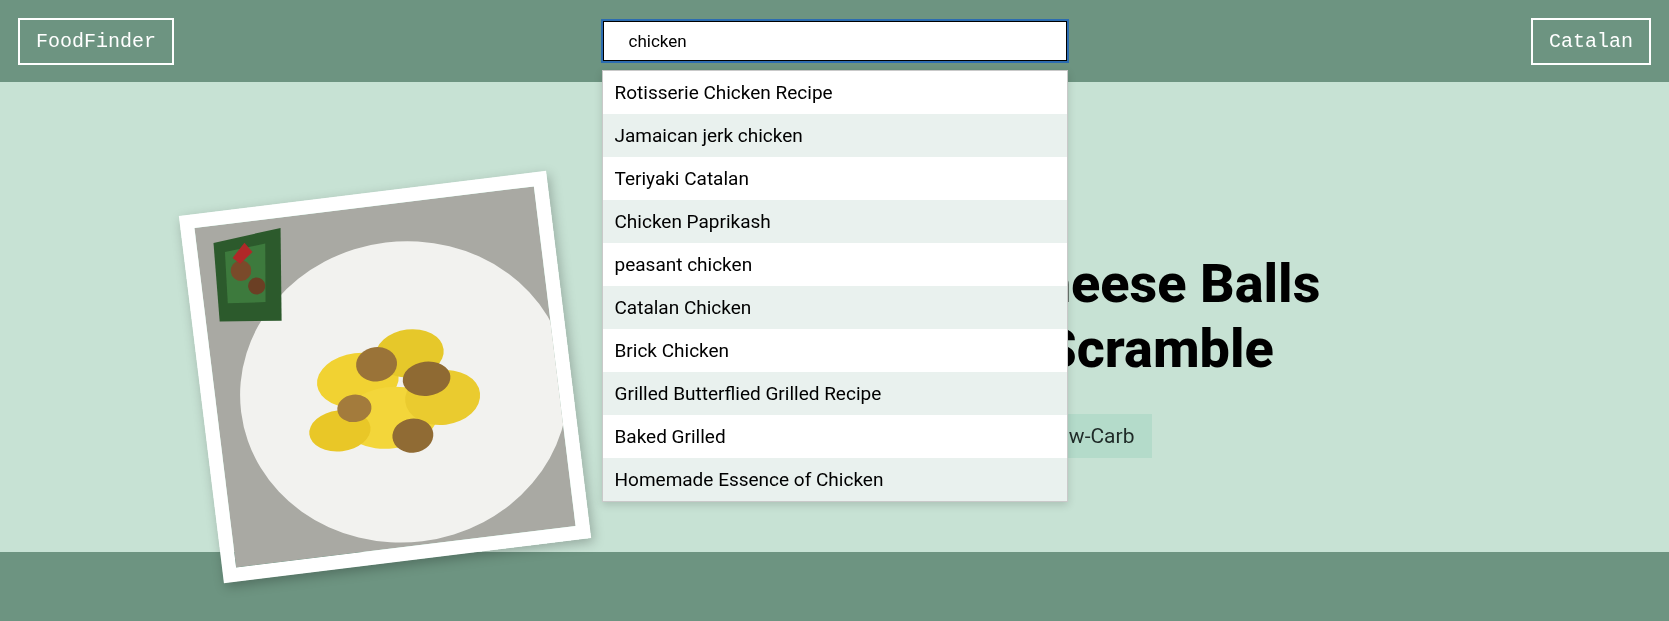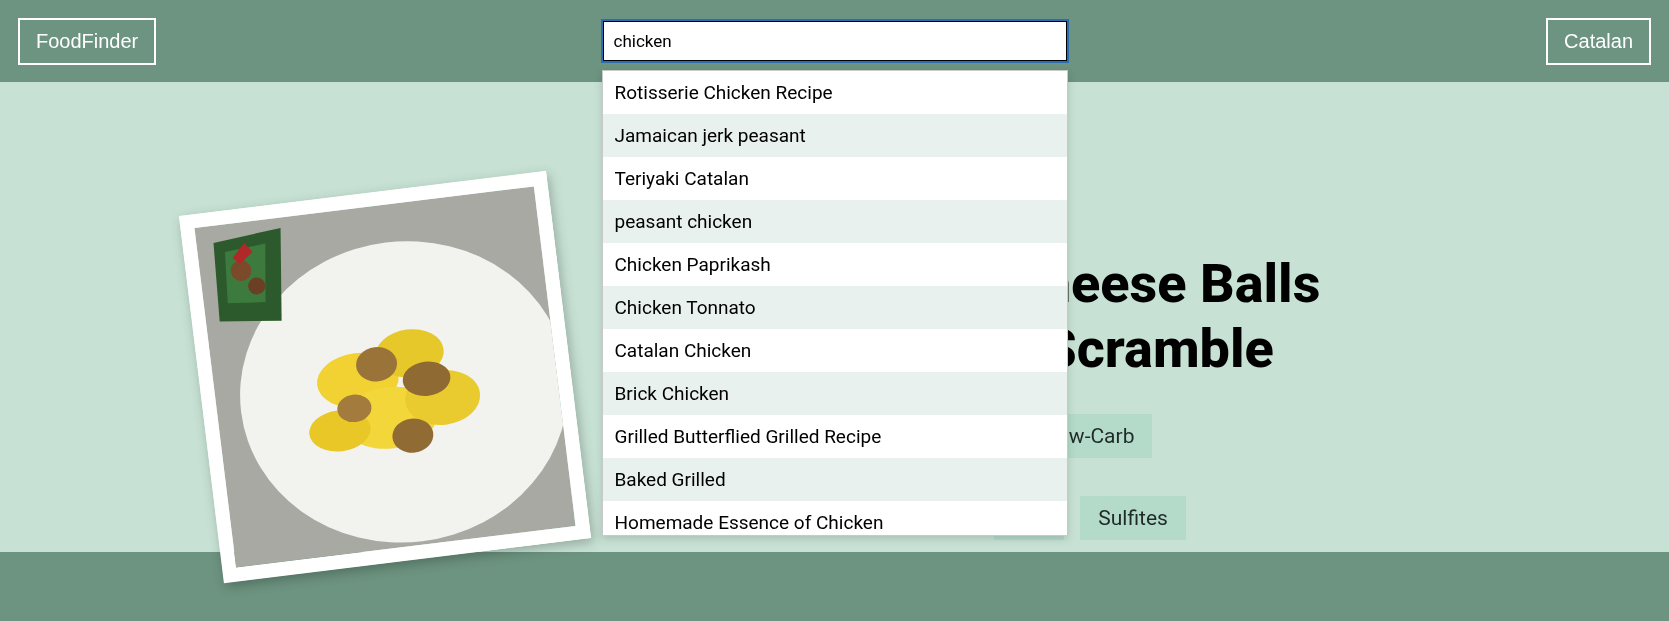--- a/index.html
+++ b/index.html
@@ -17,38 +17,38 @@
       padding: 0 18px;
       position: relative;
     }
     .nav-btn {
       border: 2px solid #fff;
       color: #fff;
       background: transparent;
       font-size: 20px;
       padding: 10px 16px;
       cursor: pointer;
-      font-family: Liberation Sans, sans-serif;
+      font-family: Liberation Mono, monospace;
     }
     .search-wrap {
       position: absolute;
       left: 50%;
       top: 20px;
       transform: translateX(-50%);
       width: 466px;
       z-index: 10;
     }
     .search-input {
       width: 100%;
       height: 42px;
       border: 2px solid #000;
       outline: 2px solid #2c6cb0;
       outline-offset: -1px;
       font-size: 17px;
-      padding: 0 10px;
+      padding: 0 25px;
       font-family: inherit;
       background: #fff;
     }
     .dropdown {
       position: absolute;
       top: 50px;
       left: 0;
       width: 466px;
       max-height: 466px;
       overflow-y: scroll;
@@ -118,25 +118,24 @@
   </style>
 </head>
 <body>
 
 <div class="navbar">
   <button class="nav-btn">FoodFinder</button>
   <div class="search-wrap">
     <input class="search-input" type="text" value="chicken" style="">
     <div class="dropdown" id="dropdown">
         <div class="dropdown-item">Rotisserie Chicken Recipe</div>
-        <div class="dropdown-item">Jamaican jerk peasant</div>
+        <div class="dropdown-item">Jamaican jerk chicken</div>
         <div class="dropdown-item">Teriyaki Catalan</div>
+        <div class="dropdown-item">Chicken Paprikash</div>
         <div class="dropdown-item">peasant chicken</div>
-        <div class="dropdown-item">Chicken Paprikash</div>
-        <div class="dropdown-item">Chicken Tonnato</div>
         <div class="dropdown-item">Catalan Chicken</div>
         <div class="dropdown-item">Brick Chicken</div>
         <div class="dropdown-item">Grilled Butterflied Grilled Recipe</div>
         <div class="dropdown-item">Baked Grilled</div>
         <div class="dropdown-item">Homemade Essence of Chicken</div>
       </div>
   </div>
   <button class="nav-btn">Catalan</button>
 </div>
 
@@ -163,20 +162,16 @@
   </div>
 
   <div class="recipe-info">
     <h1 class="recipe-title">
       <span>e and Cheese Balls</span><br>
       <span>kfast Scramble</span>
     </h1>
     <div class="tags-row" id="diet-tags">
         <span class="tag">Low-Carb</span>
       </div>
-    <div class="tags-row" id="allergen-tags">
-        <span class="tag">Soy</span>
-        <span class="tag">Sulfites</span>
-      </div>
   </div>
 </div>
 
 <div class="footer-bar"></div>
 
 </body></html>

